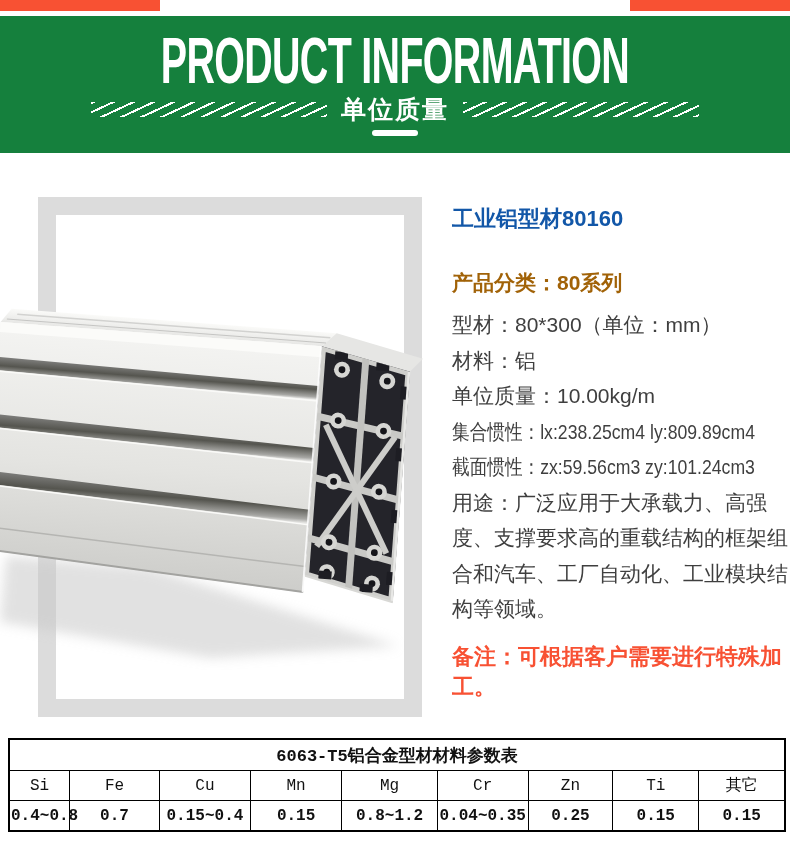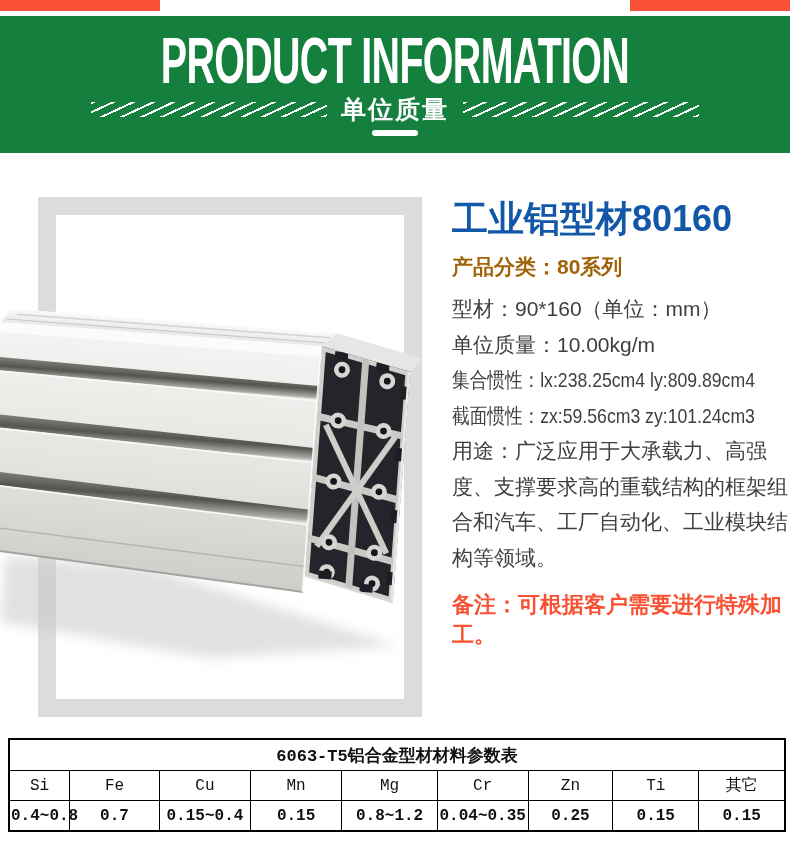--- a/index.html
+++ b/index.html
@@ -20,21 +20,21 @@
   .banner-subtitle{font-size:25px;font-weight:bold;color:#ffffff;letter-spacing:2px;}
   .banner-dash{width:46px;height:6px;border-radius:3px;background:#ffffff;margin:6px auto 0;}
 
   
   .photo-frame{position:absolute;left:38px;top:197px;width:384px;height:520px;
           border:18px solid #dcdcdc;box-sizing:border-box;background:transparent;}
   .profile-svg{position:absolute;left:0;top:300px;width:445px;height:425px;}
 
   
   .details{position:absolute;left:452px;top:202px;width:338px;}
-  .product-title{margin:0 0 16px 0;font-size:36px;line-height:34px;font-weight:bold;color:#1257a8;}
+  .product-title{margin:0 0 32px 0;font-size:22px;line-height:34px;font-weight:bold;color:#1257a8;}
   .category{margin:0 0 9px 0;font-size:21px;line-height:30px;font-weight:bold;color:#a16207;}
   .spec-line{font-size:21px;line-height:35.5px;color:#3f3f3f;}
   .spec-line.condensed{transform:scaleX(0.84);transform-origin:left center;white-space:nowrap;}
   .remark{margin-top:15px;font-size:22px;line-height:30px;font-weight:bold;color:#f85133;}
 
   
   .params-table{position:absolute;left:8px;top:738px;width:778px;border-collapse:collapse;
           table-layout:fixed;font-family:"Liberation Mono",monospace;color:#111111;
           border:2px solid #000000;}
   .params-table th,.params-table td{border:1px solid #000000;text-align:center;vertical-align:middle;}
@@ -159,21 +159,22 @@
         <line x1="411" y1="41" x2="411" y2="272" stroke="#e8e8e6" stroke-width="2.5"></line>
         <line x1="322" y1="252" x2="412" y2="272" stroke="#d8d8d5" stroke-width="2"></line>
         <line x1="321.5" y1="22" x2="321.5" y2="269" stroke="#ffffff" stroke-width="2" opacity="0.85"></line>
       </g>
     </g>
   </svg>
 
   <section class="details">
     <h1 class="product-title">工业铝型材80160</h1>
     <div class="category">产品分类：80系列</div>
-    <div class="spec-line">型材：90*160（单位：mm）</div>
+    <div class="spec-line">型材：80*300（单位：mm）</div>
+    <div class="spec-line">材料：铝</div>
     <div class="spec-line">单位质量：10.00kg/m</div>
     <div class="spec-line condensed">集合惯性：lx:238.25cm4 ly:809.89cm4</div>
     <div class="spec-line condensed">截面惯性：zx:59.56cm3 zy:101.24cm3</div>
     <div class="spec-line">用途：广泛应用于大承载力、高强度、支撑要求高的重载结构的框架组合和汽车、工厂自动化、工业模块结构等领域。</div>
     <div class="remark">备注：可根据客户需要进行特殊加工。</div>
   </section>
 
   <table class="params-table">
     <colgroup>
       <col style="width:7.8%">

